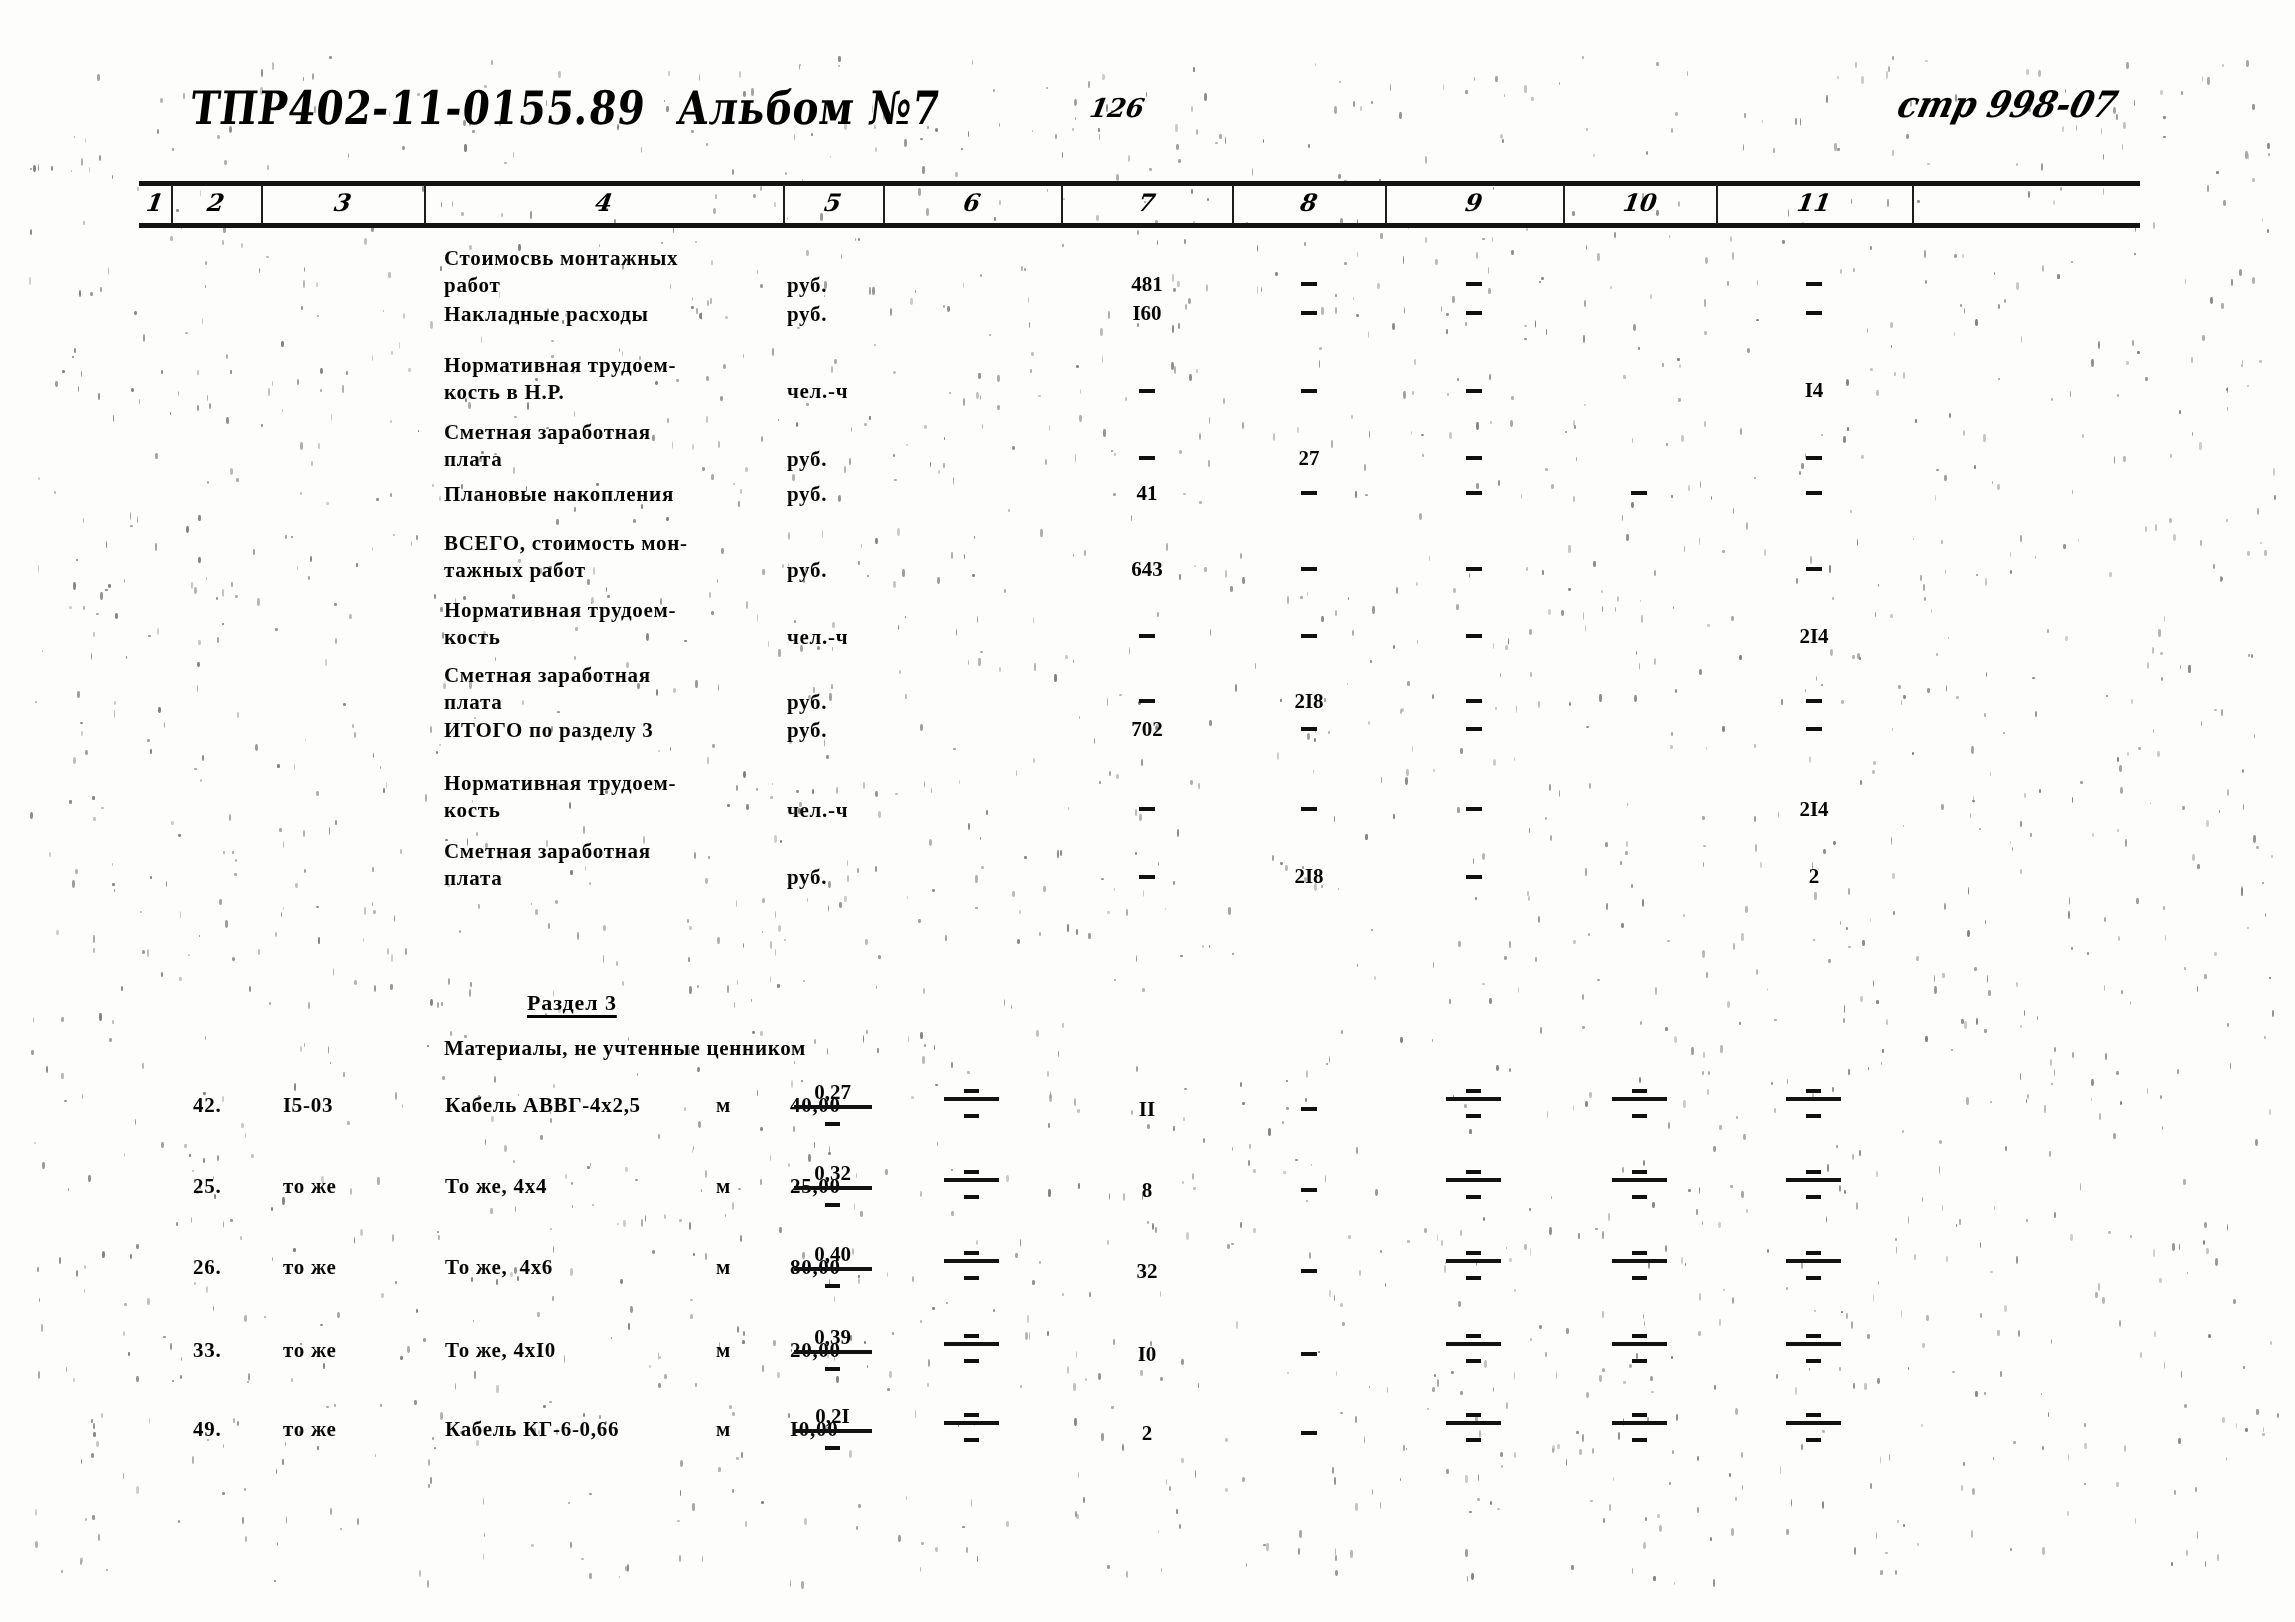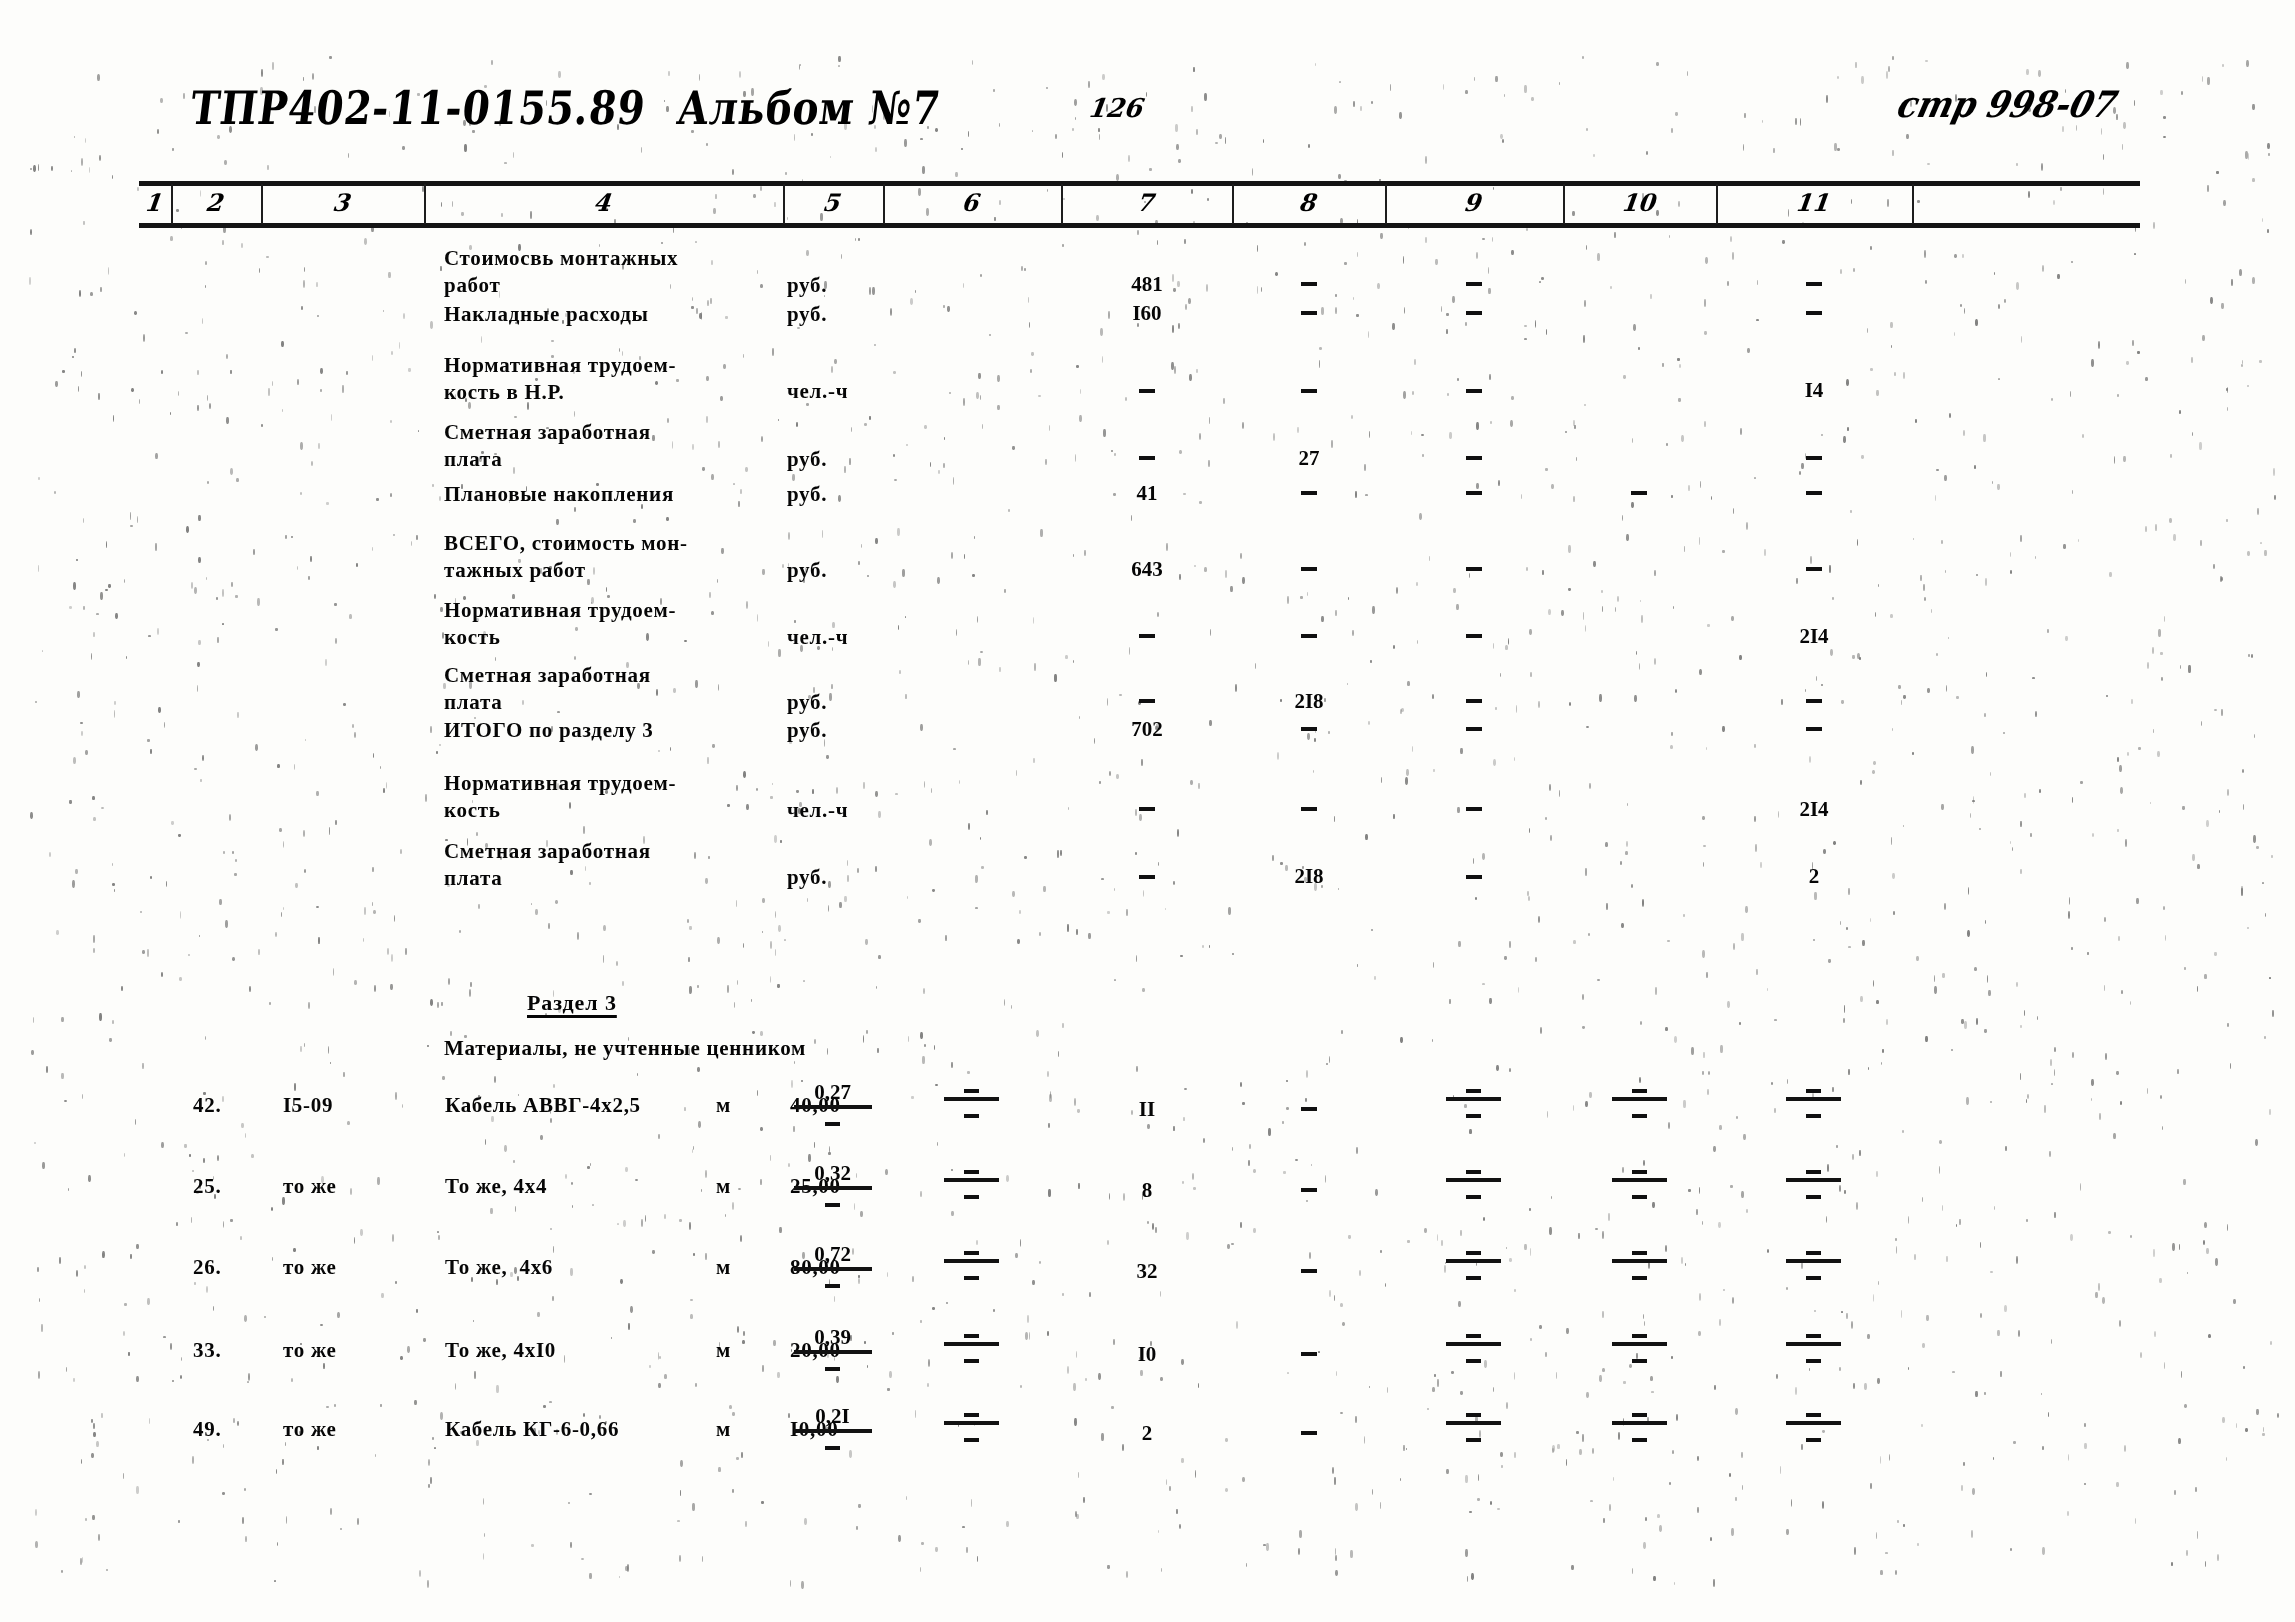--- a/index.html
+++ b/index.html
@@ -2590,21 +2590,21 @@
       <div class="dash" style="left: 1466px; top: 807px;"></div>
       <div class="num" style="left: 1763px; top: 797px; width: 102px;">2I4</div>
       <div class="typed" style="left: 444px; top: 838px; white-space: pre;">Сметная заработная
 плата</div>
       <div class="typed" style="left: 787px; top: 864px;">руб.</div>
       <div class="dash" style="left: 1139px; top: 875px;"></div>
       <div class="num" style="left: 1258px; top: 864px; width: 102px;">2I8</div>
       <div class="dash" style="left: 1466px; top: 875px;"></div>
       <div class="num" style="left: 1763px; top: 864px; width: 102px;">2</div>
       <div class="typed" style="left: 193px; top: 1092px;">42.</div>
-      <div class="typed" style="left: 283px; top: 1092px;">I5-09</div>
+      <div class="typed" style="left: 283px; top: 1092px;">I5-03</div>
       <div class="typed" style="left: 445px; top: 1092px;">Кабель АВВГ-4х2,5</div>
       <div class="typed" style="left: 716px; top: 1092px;">м</div>
       <div class="typed" style="left: 790px; top: 1092px;">40,00</div>
       <div class="frac" style="left: 784px; top: 1082px;">
         <span class="top">0,27</span>
         <span class="bar" style="width: 78px;"></span>
         <span class="bot"><span class="minis"></span></span>
       </div>
       <div class="frac" style="left: 923px; top: 1082px;">
         <span class="top" style="height: 14px; line-height: 14px;"><span class="minis"></span></span>
@@ -2659,21 +2659,21 @@
         <span class="top" style="height: 14px; line-height: 14px;"><span class="minis"></span></span>
         <span class="bar" style="width: 55px;"></span>
         <span class="bot"><span class="minis"></span></span>
       </div>
       <div class="typed" style="left: 193px; top: 1254px;">26.</div>
       <div class="typed" style="left: 283px; top: 1254px;">то же</div>
       <div class="typed" style="left: 445px; top: 1254px;">То же,  4х6</div>
       <div class="typed" style="left: 716px; top: 1254px;">м</div>
       <div class="typed" style="left: 790px; top: 1254px;">80,00</div>
       <div class="frac" style="left: 784px; top: 1244px;">
-        <span class="top">0,72</span>
+        <span class="top">0,40</span>
         <span class="bar" style="width: 78px;"></span>
         <span class="bot"><span class="minis"></span></span>
       </div>
       <div class="frac" style="left: 923px; top: 1244px;">
         <span class="top" style="height: 14px; line-height: 14px;"><span class="minis"></span></span>
         <span class="bar" style="width: 55px;"></span>
         <span class="bot"><span class="minis"></span></span>
       </div>
       <div class="num" style="left: 1096px; top: 1259px; width: 102px;">32</div>
       <div class="dash" style="left: 1301px; top: 1269px;"></div>

